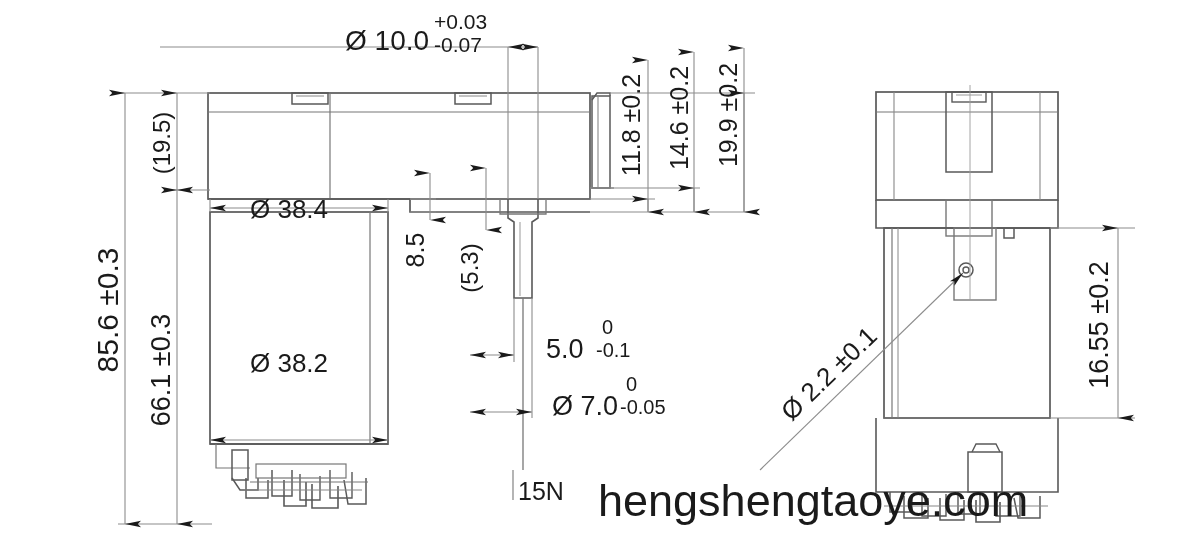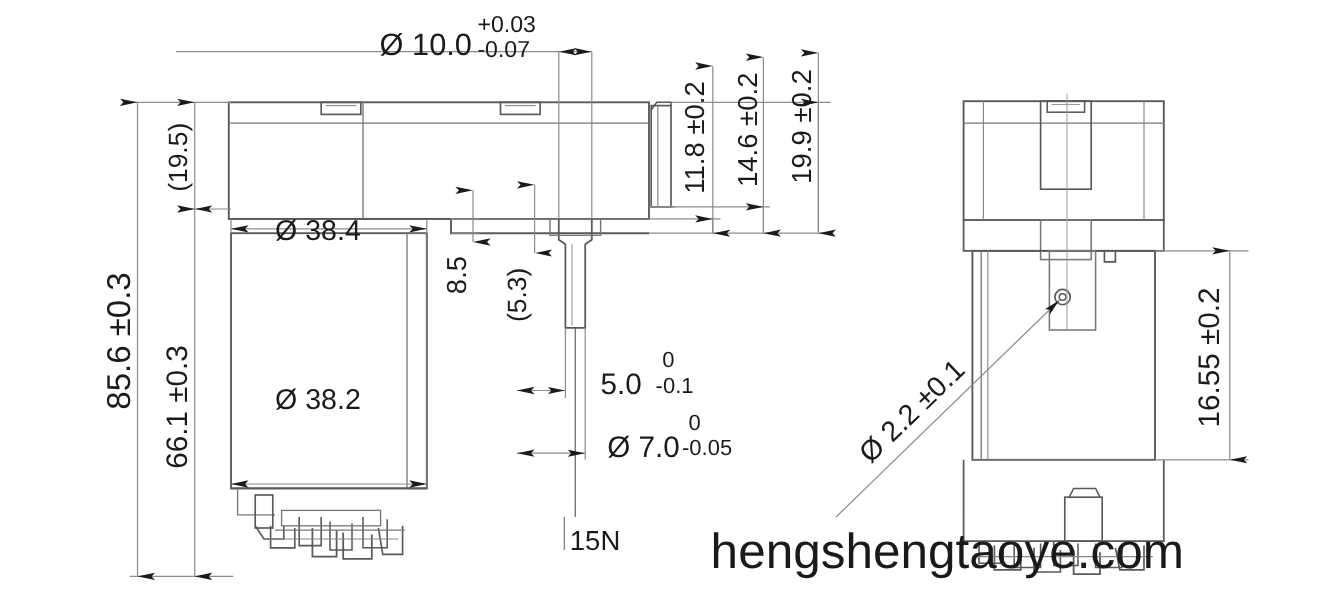--- a/index.html
+++ b/index.html
@@ -24,21 +24,20 @@
   .wm{
     position:absolute;
     left:598px;
     top:478px;
     font-size:45px;
     line-height:45px;
     color:#1a1a1a;
     letter-spacing:0px;
     white-space:nowrap;
     font-family:"Liberation Sans", sans-serif;
-    margin-left:48px;
   }
 </style>
 </head>
 <body>
 
 <div id="stage">
 
   <svg id="drawing" viewBox="0 0 1200 554">
     <defs>
       <marker id="ah-down" markerWidth="9" markerHeight="16" refX="4.5" refY="16" orient="auto" markerUnits="userSpaceOnUse">

